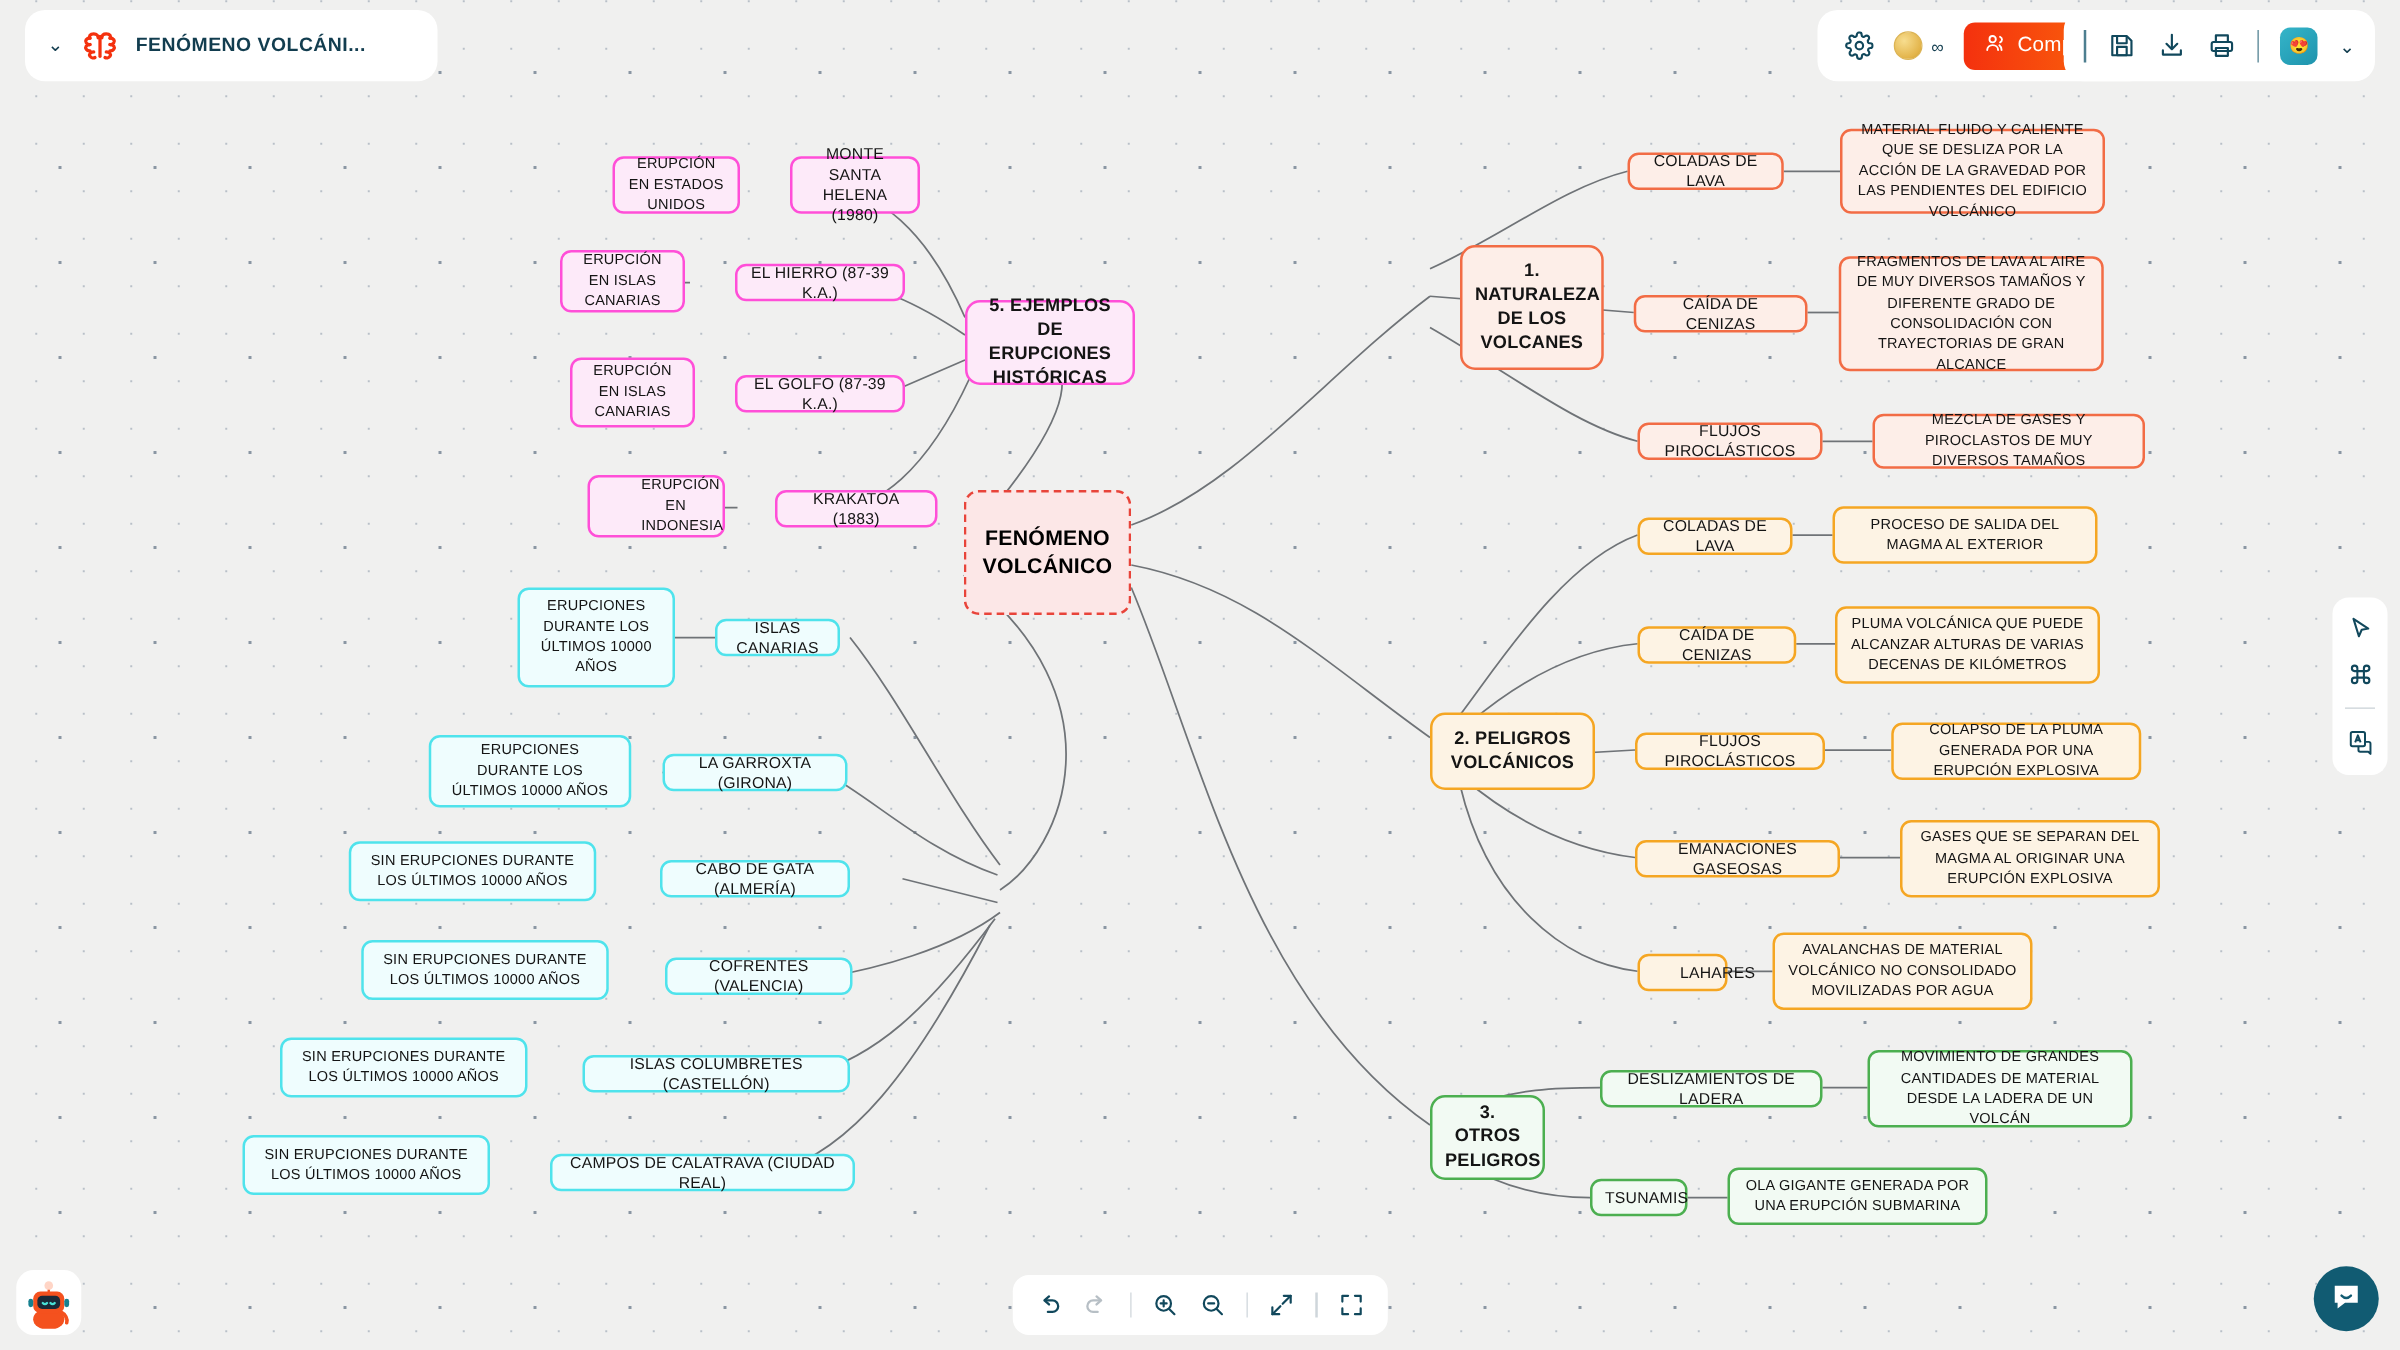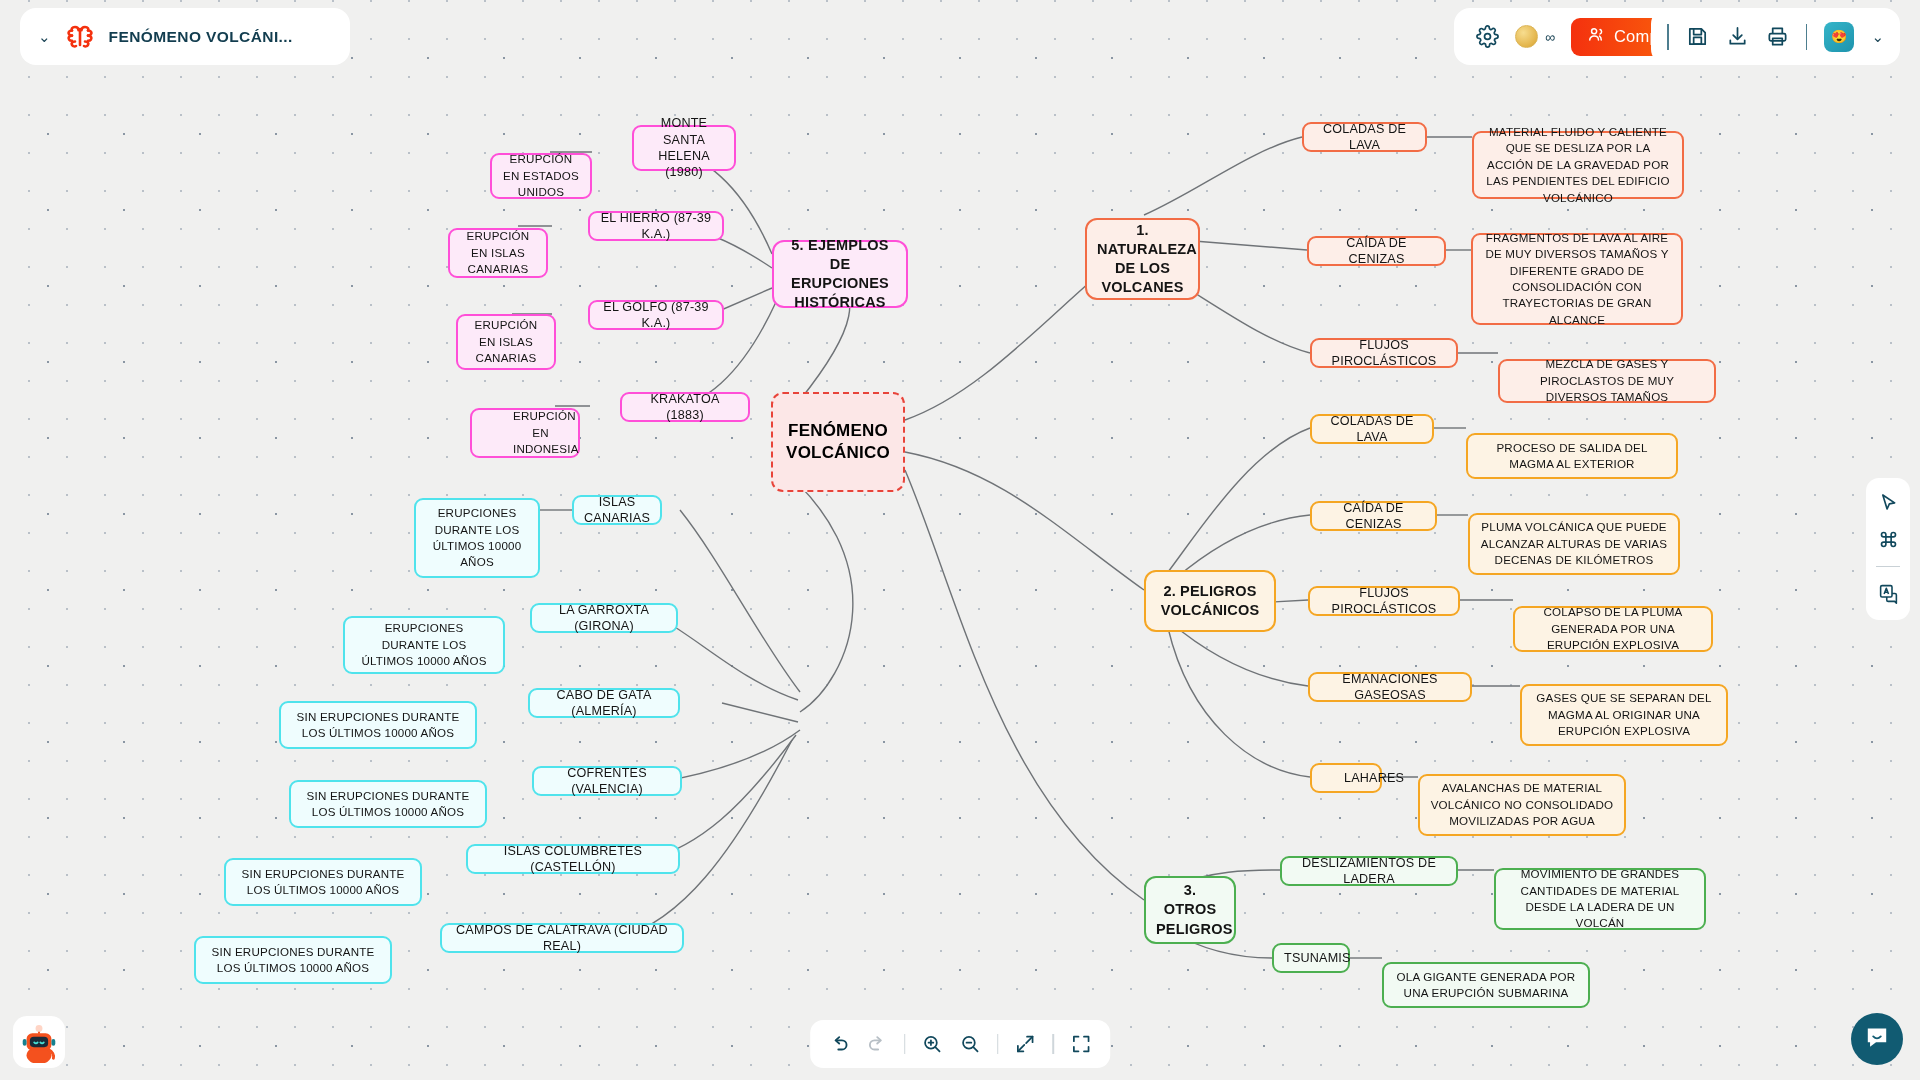--- a/index.html
+++ b/index.html
@@ -30,21 +30,21 @@
     border-radius: 9px;
     border: 2px solid #999;
     background: #fff;
     padding: 7px 10px;
     letter-spacing: .2px;
     color: #141414;
   }
   .node .t { display: block; width: 100%; }
   .lvl1 { font-weight: 700; font-size: 14.5px; line-height: 1.32; border-width: 2.4px; border-radius: 12px; }
   .lvl2 { font-size: 12.6px; line-height: 1.3; }
-  .lvl3 { font-size: 11.6px; line-height: 1.42; margin-top: 28px; }
+  .lvl3 { font-size: 11.6px; line-height: 1.42; }
 
   
   #central {
     left: 771px; top: 392px; width: 134px; height: 100px;
     background: #fce7e7;
     border: 2.3px dashed #e8443a;
     border-radius: 12px;
     font-weight: 700; font-size: 17px; line-height: 1.3;
     color: #000;
   }
@@ -195,21 +195,21 @@
     <path d="M592 152 L 550 152"></path>
     <path d="M552 226 L 518 226"></path>
     <path d="M552 314 L 512 314"></path>
     <path d="M590 406 L 555 406"></path>
   </svg>
 
   <div class="node" id="central">
     <span class="t">FENÓMENO VOLCÁNICO</span>
   </div>
 
-  <div class="node lvl1 c-coral" style="left:1085px;top:196px;width:115px;height:82px;margin-top:22px;">
+  <div class="node lvl1 c-coral" style="left:1168px;top:196px;width:115px;height:100px;">
     <span class="t">1. NATURALEZA DE LOS VOLCANES</span>
   </div>
   <div class="node lvl2 c-coral" style="left:1302px;top:122px;width:125px;height:30px;">
     <span class="t">COLADAS DE LAVA</span>
   </div>
   <div class="node lvl3 c-coral" style="left:1472px;top:103px;width:212px;height:68px;">
     <span class="t">MATERIAL FLUIDO Y CALIENTE QUE SE DESLIZA POR LA ACCIÓN DE LA GRAVEDAD POR LAS PENDIENTES DEL EDIFICIO VOLCÁNICO</span>
   </div>
   <div class="node lvl2 c-coral" style="left:1307px;top:236px;width:139px;height:30px;">
     <span class="t">CAÍDA DE CENIZAS</span>
@@ -267,21 +267,21 @@
   <div class="node lvl3 c-green" style="left:1494px;top:840px;width:212px;height:62px;">
     <span class="t">MOVIMIENTO DE GRANDES CANTIDADES DE MATERIAL DESDE LA LADERA DE UN VOLCÁN</span>
   </div>
   <div class="node lvl2 c-green" style="left:1272px;top:943px;width:78px;height:30px;">
     <span class="t">TSUNAMIS</span>
   </div>
   <div class="node lvl3 c-green" style="left:1382px;top:934px;width:208px;height:46px;">
     <span class="t">OLA GIGANTE GENERADA POR UNA ERUPCIÓN SUBMARINA</span>
   </div>
 
-  <div class="node lvl2 c-cyan" style="left:572px;top:495px;width:90px;height:30px;">
+  <div class="node lvl2 c-cyan" style="left:572px;top:495px;width:100px;height:30px;">
     <span class="t">ISLAS CANARIAS</span>
   </div>
   <div class="node lvl3 c-cyan" style="left:414px;top:470px;width:126px;height:80px;">
     <span class="t">ERUPCIONES DURANTE LOS ÚLTIMOS 10000 AÑOS</span>
   </div>
   <div class="node lvl2 c-cyan" style="left:530px;top:603px;width:148px;height:30px;">
     <span class="t">LA GARROXTA (GIRONA)</span>
   </div>
   <div class="node lvl3 c-cyan" style="left:343px;top:588px;width:162px;height:58px;">
     <span class="t">ERUPCIONES DURANTE LOS ÚLTIMOS 10000 AÑOS</span>

